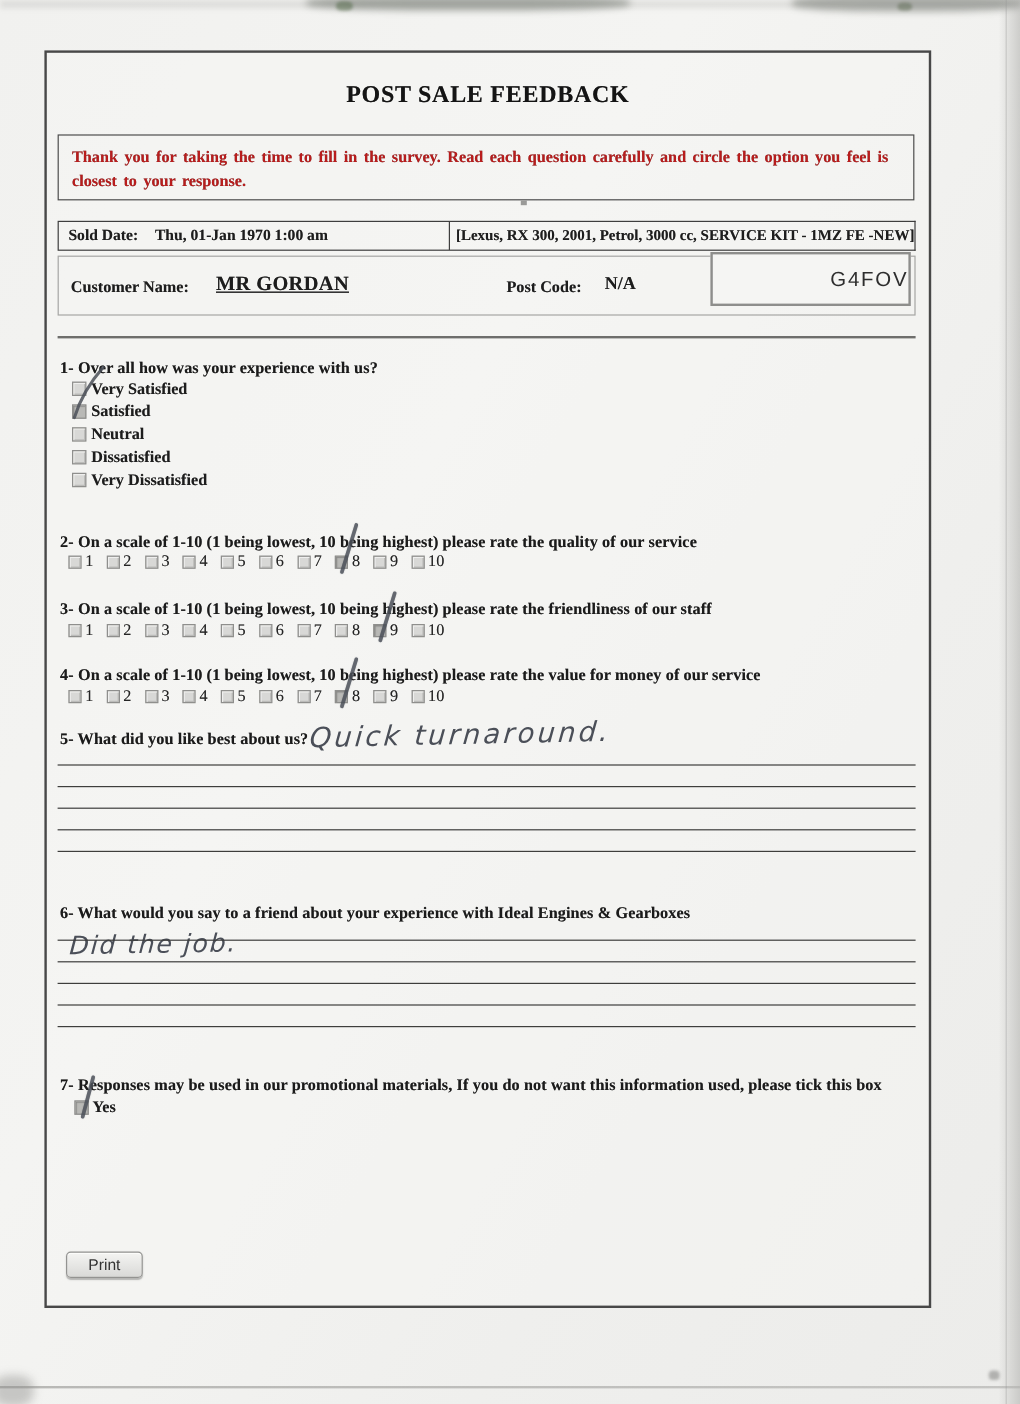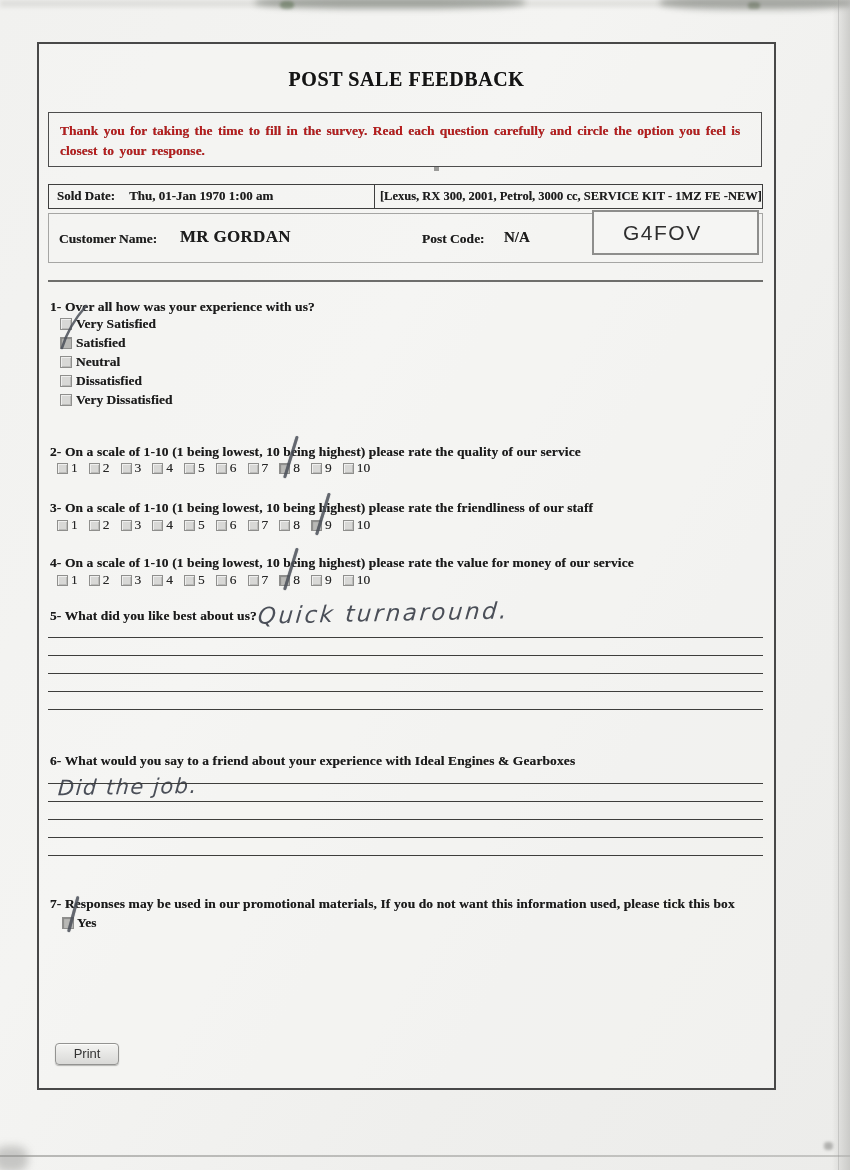--- a/index.html
+++ b/index.html
@@ -56,29 +56,30 @@
     text-shadow:0 0 .4px rgba(25,25,25,.5); white-space:nowrap;
   }
   .sold-cell-right {
     flex:1; border:1px solid #3e3e3e; border-left:none; font-size:12.5px; line-height:22px; padding-left:5px;
     text-shadow:0 0 .4px rgba(25,25,25,.5); white-space:nowrap;
   }
   .sold-date-value { margin-left:14px; }
   .customer-row {
     position:absolute; left:9px; top:169px; width:715px; height:50px;
     border:1px solid #a6a6a4;
+    text-align:right;
   }
   .customer-label { position:absolute; left:10px; top:17px; font-size:13.5px; font-weight:bold; text-shadow:0 0 .4px rgba(25,25,25,.5); }
-  .customer-value { position:absolute; left:131px; top:13px; font-size:17px; font-weight:bold; letter-spacing:.3px; text-shadow:0 0 .5px rgba(25,25,25,.55); }
+  .customer-value { position:absolute; left:131px; top:13px; font-size:17px; font-weight:bold; letter-spacing:.3px; text-shadow:0 0 .5px rgba(25,25,25,.55);text-decoration:underline; }
   .postcode-label { position:absolute; left:373px; top:17px; font-size:13.5px; font-weight:bold; text-shadow:0 0 .4px rgba(25,25,25,.5); }
   .postcode-value { position:absolute; left:455px; top:15px; font-size:15px; font-weight:bold; text-shadow:0 0 .4px rgba(25,25,25,.5); }
   .ref-box {
     position:absolute; right:3px; top:-4px; width:167px; height:45px;
     border:2px solid #8e8e8c; background:#f5f5f3;
-    font-family:"Liberation Sans", sans-serif; font-size:21px; color:#2e2e2e;
+    font-family:"Liberation Sans", sans-serif; font-size:17px; color:#2e2e2e;
     letter-spacing:1.5px; line-height:41px; padding-left:29px;
   }
   .header-rule { position:absolute; left:9px; top:236px; width:715px; border-top:2px solid #6e6e6c; }
 
   
   .q-title {
     position:absolute; font-size:13.5px; font-weight:bold; color:#1b1b1b;
     text-shadow:0 0 .4px rgba(25,25,25,.55); white-space:nowrap; letter-spacing:.1px;
   }
   .checkbox {

